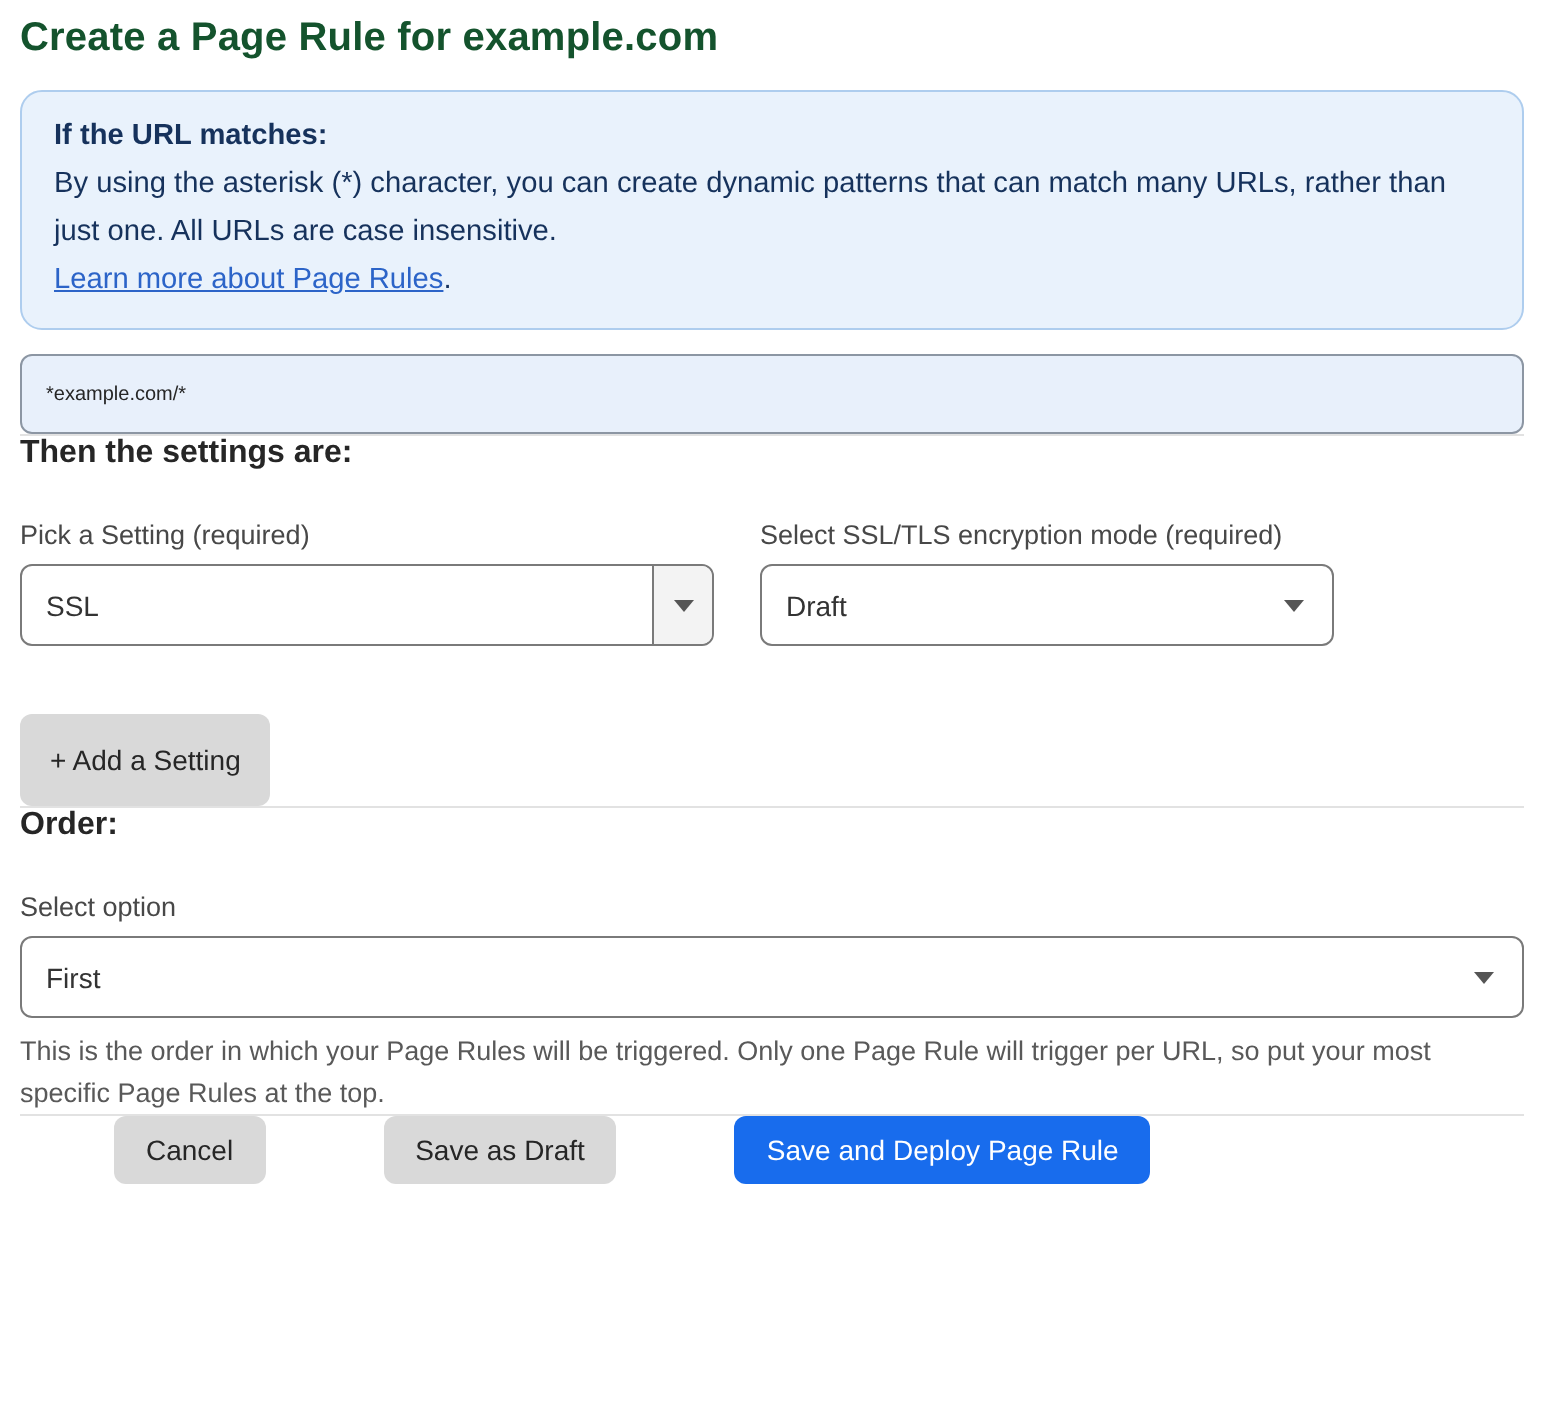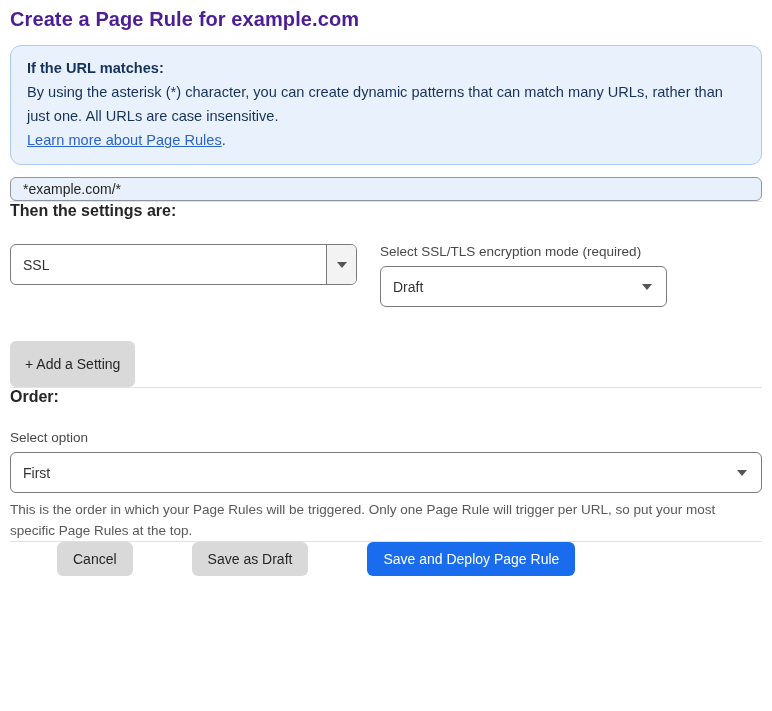--- a/index.html
+++ b/index.html
@@ -8,21 +8,21 @@
     width: 772px; height: 711px;
     font-family: "Liberation Sans", sans-serif;
     color: #262626;
     overflow: hidden;
   }
   .container { padding: 6px 10px 0 10px; }
 
   .page-title {
     font-size: 20px;
     font-weight: 700;
-    color: #4c1d95;
+    color: #14532d;
     letter-spacing: 0.1px;
     margin: 2px 0 14px 0;
   }
 
   .info-box {
     background: #e9f2fc;
     border: 1px solid #aecdee;
     border-radius: 11px;
     padding: 10px 16px 12px 16px;
     color: #16325c;
@@ -38,27 +38,27 @@
   }
 
   .field-label {
     font-size: 13.5px;
     color: #484848;
     margin-bottom: 7px;
   }
 
   .url-input {
     width: 100%;
-    height: 24px;
+    height: 40px;
     background: #e8f0fb;
     border: 1px solid #8c96a3;
     border-radius: 6px;
     padding: 0 12px;
     font-family: "Liberation Sans", sans-serif;
-    font-size: 14px;
+    font-size: 10px;
     color: #262626;
     outline: none;
   }
 
   hr.divider {
     border: none;
     border-top: 1px solid #e2e2e2;
     margin: 0;
   }
   .hr-1 { margin: 36px 0 22px 0; }
@@ -161,20 +161,21 @@
   </div>
 
   <input class="url-input" type="text" value="*example.com/*" style="">
 
   <hr class="divider hr-1">
 
   <div class="section-heading">Then the settings are:</div>
 
   <div class="settings-row">
     <div class="col-pick">
+      <div class="field-label">Pick a Setting (required)</div>
       <div class="select-box">
         <span class="select-value">SSL</span>
         <span class="caret-section">
           <span class="caret"></span>
         </span>
       </div>
     </div>
     <div class="col-mode">
       <div class="field-label">Select SSL/TLS encryption mode (required)</div>
       <div class="select-box">

